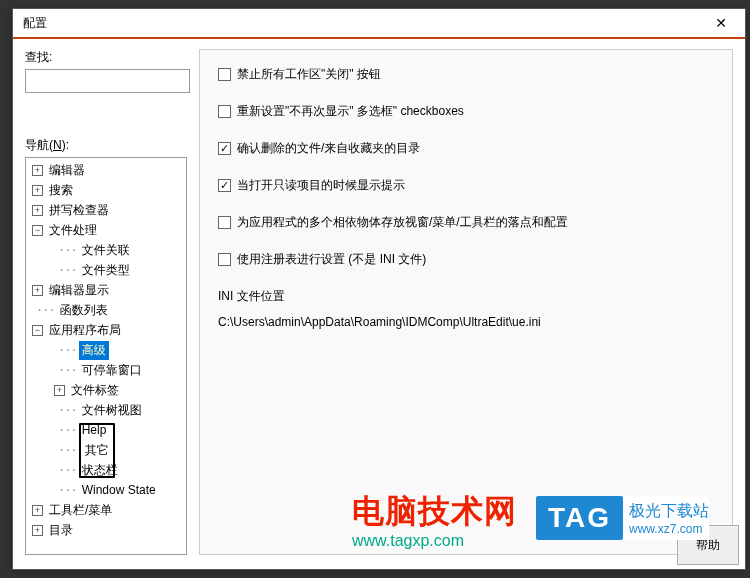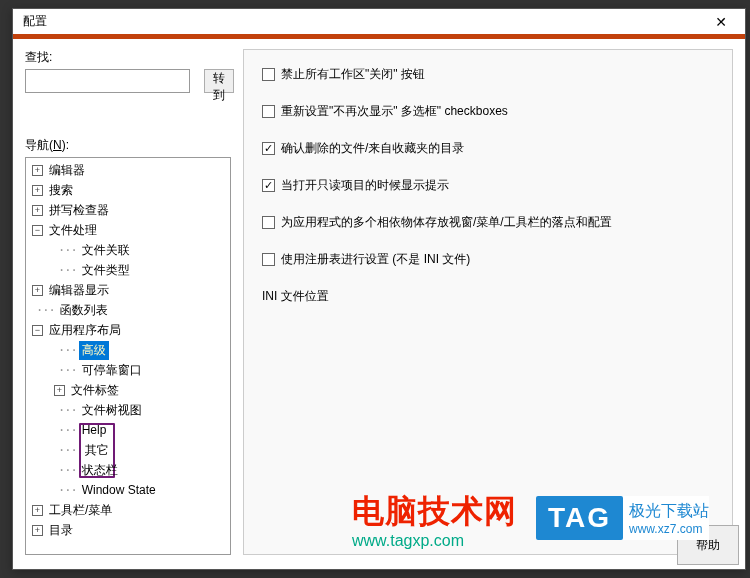--- a/index.html
+++ b/index.html
@@ -23,34 +23,34 @@
     box-shadow: 0 2px 10px rgba(0,0,0,0.3);
     display: flex;
     flex-direction: column;
   }
   .titlebar {
     display: flex;
     justify-content: space-between;
     align-items: center;
     height: 30px;
     padding: 0 10px;
-    border-bottom: 5px solid #c2410c;
+    border-bottom: 2px solid #c2410c;
   }
   .titlebar .title { font-size: 12px; }
   .titlebar .close { font-size: 14px; cursor: pointer; padding: 4px 8px; }
   .body {
     flex: 1;
     display: flex;
     flex-direction: row;
     padding: 10px 12px 14px 12px;
     gap: 12px;
     position: relative;
   }
   .left {
-    width: 206px;
+    width: 162px;
     display: flex;
     flex-direction: column;
   }
   .search-label { margin-bottom: 3px; }
   .search-row { display: flex; gap: 14px; margin-bottom: 12px; }
   .search-input {
     flex: 1;
     height: 24px;
     border: 1px solid #999;
     padding: 2px 4px;
@@ -93,21 +93,21 @@
     color: #444;
   }
   .tree-branch {
     color: #999;
     margin: 0 2px 0 4px;
     font-family: monospace;
     letter-spacing: -1px;
   }
   .tree-label { padding: 1px 3px; }
   .tree-sel { background: #0078d7; color: #fef9c3; }
-  .tree-highlight { border: 2px solid #701a75; padding: 17px 4px; border-radius: 1px; }
+  .tree-highlight { border: 2px solid #000000; padding: 17px 4px; border-radius: 1px; }
   .right {
     flex: 1;
     border: 1px solid #ccc;
     background: #f9f9f9;
     padding: 16px 18px;
     position: relative;
   }
   .chk-row {
     display: flex;
     align-items: center;
@@ -294,20 +294,21 @@
             <span class="chk"></span>
             <span>为应用程式的多个相依物体存放视窗/菜单/工具栏的落点和配置</span>
           </div>
           <div class="chk-row">
             <span class="chk"></span>
             <span>使用注册表进行设置 (不是 INI 文件)</span>
           </div>
         </div>
 
       <div class="section-label">INI 文件位置</div>
+      <div class="ini-path">C:\Users\admin\AppData\Roaming\IDMComp\UltraEdit\ue.ini</div>
     </div>
 
     <button class="help-btn">帮助</button>
 
   </div>
 </div>
 
 <div class="wm1">
   <div class="cn">电脑技术网</div>
   <div class="en">www.tagxp.com</div>

